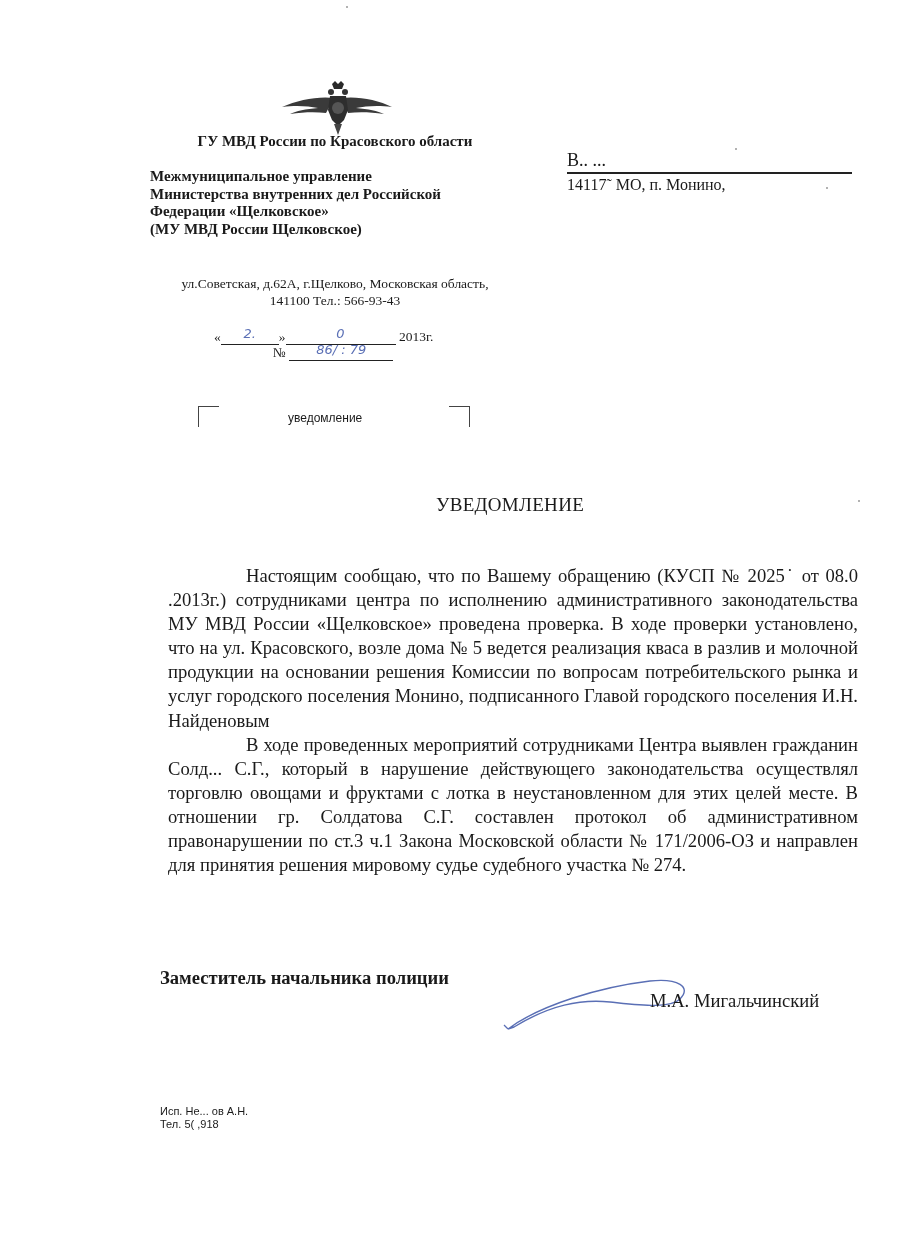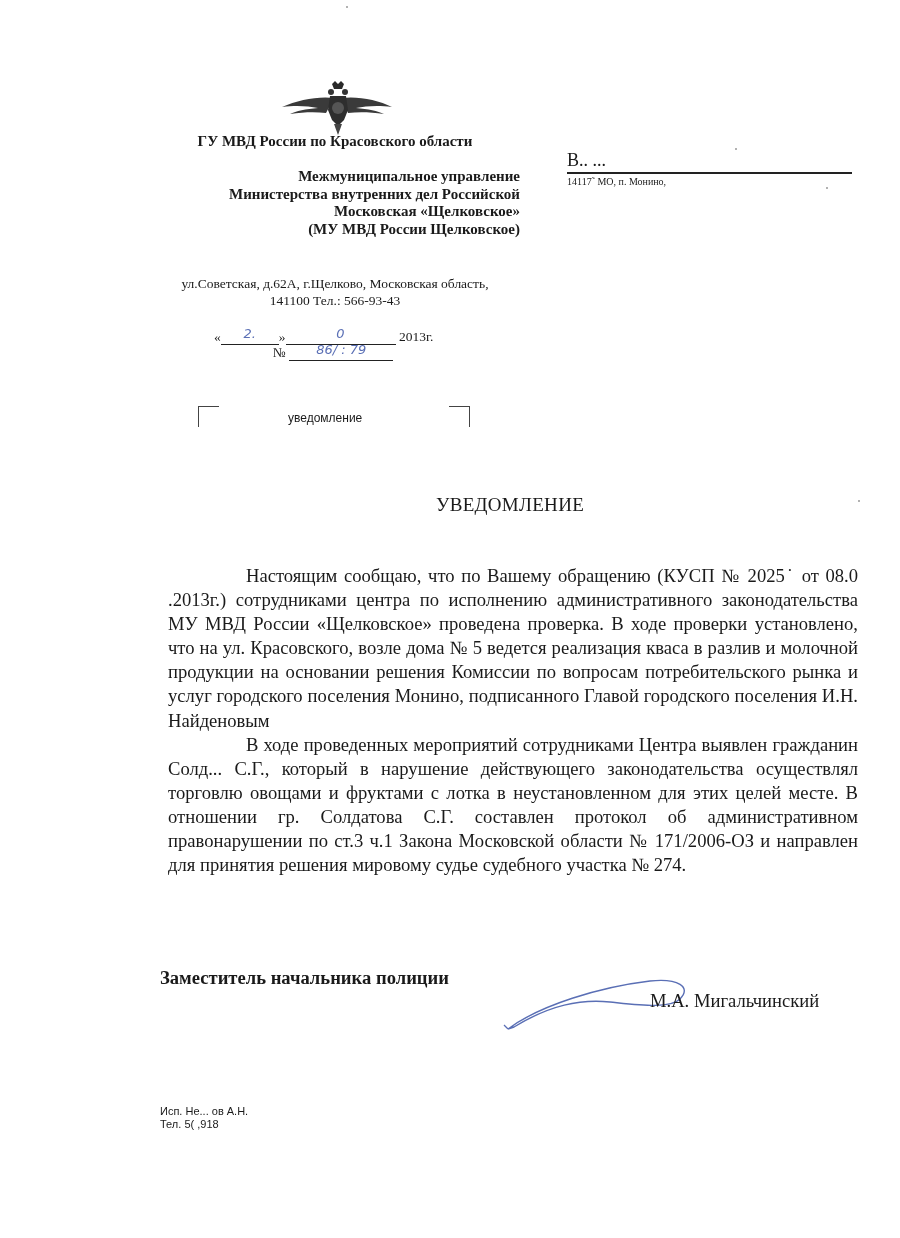--- a/index.html
+++ b/index.html
@@ -3,29 +3,29 @@
 <meta charset="utf-8">
 <style>
   html, body { margin:0; padding:0; }
   body {
     width:900px; height:1238px; background:#ffffff; position:relative; overflow:hidden;
     font-family:"Liberation Serif", "DejaVu Serif", serif; color:#1a1a1a;
   }
   .abs { position:absolute; }
   .emblem { left:278px; top:80px; width:118px; height:58px; }
   .org-main { left:150px; top:133px; width:370px; text-align:center; font-weight:bold; font-size:15px; }
-  .org-sub { left:150px; top:168px; width:370px; text-align:right; font-weight:bold; font-size:15px; line-height:17.5px; }
+  .org-sub { left:150px; top:168px; width:370px; text-align:left; font-weight:bold; font-size:15px; line-height:17.5px; }
   .org-addr { left:150px; top:275px; width:370px; text-align:center; font-size:13.5px; line-height:17px; }
   .date-line { left:214px; top:329px; font-size:13.5px; white-space:nowrap; }
   .blank { display:inline-block; border-bottom:1px solid #222; text-align:center; position:relative; height:15px; vertical-align:bottom; }
   .hand { font-family:"DejaVu Sans", sans-serif; font-style:italic; color:#5a6fb5; font-size:13px; position:absolute; left:0; right:0; top:-3px; }
   .num-line { left:273px; top:345px; font-size:13.5px; white-space:nowrap; }
   .recipient { left:567px; top:150px; width:285px; }
   .rec-name { font-size:18px; height:22px; border-bottom:2px solid #222; padding-left:0; }
-  .rec-addr { font-size:10px; margin-top:2px;font-family:Liberation Serif, serif; }
+  .rec-addr { font-size:16px; margin-top:2px;font-family:Liberation Serif, serif; }
   .bracket-box { left:198px; top:406px; width:272px; height:24px; }
   .corner-l { position:absolute; left:0; top:0; width:20px; height:20px; border-left:1.5px solid #444; border-top:1.5px solid #444; }
   .corner-r { position:absolute; right:0; top:0; width:20px; height:20px; border-right:1.5px solid #444; border-top:1.5px solid #444; }
   .bracket-text { position:absolute; left:90px; top:5px; font-size:12px; font-family:"Liberation Sans", sans-serif; }
   .doc-title { left:150px; top:494px; width:720px; text-align:center; font-size:19px; letter-spacing:0.3px; }
   .body { left:168px; top:564px; width:690px; font-size:18.6px; line-height:24.1px; text-align:justify; }
   .body p { margin:0; text-indent:78px; }
   .sig-left { left:160px; top:966px; font-size:18.6px; line-height:24px;font-weight:bold; }
   .sig-right { left:650px; top:990px; font-size:18.6px; }
   .signature { left:500px; top:975px; width:190px; height:60px; }
@@ -52,21 +52,21 @@
 
     <path d="M56 44 L60 55 L64 44 Z" fill="#444"></path>
   </svg>
 </div>
 
 <div class="abs org-main">ГУ МВД России по Красовского области</div>
 
 <div class="abs org-sub">
   <div>Межмуниципальное управление</div>
   <div>Министерства внутренних дел Российской</div>
-  <div>Московская «Щелковское»</div>
+  <div>Федерации «Щелковское»</div>
   <div>(МУ МВД России Щелковское)</div>
 </div>
 
 <div class="abs org-addr">
   <div>ул.Советская, д.62А, г.Щелково, Московская область,</div>
   <div>141100 Тел.: 566-93-43</div>
 </div>
 
 <div class="abs date-line">
   <span>«</span><span class="blank" style="width:58px;"><span class="hand">2.</span></span><span>»</span><span class="blank" style="width:110px;"><span class="hand">0</span></span>

